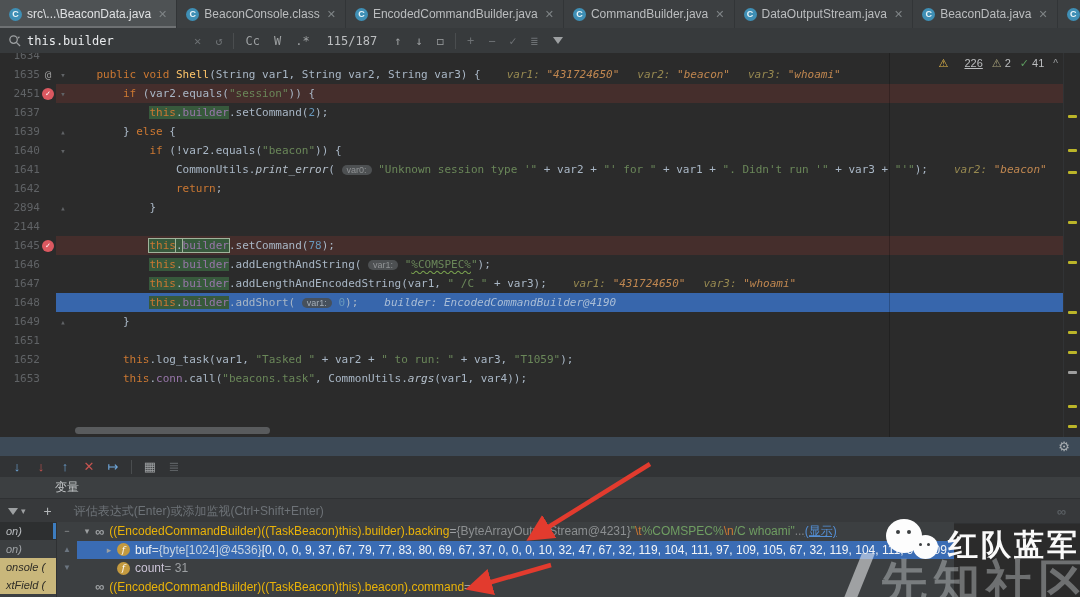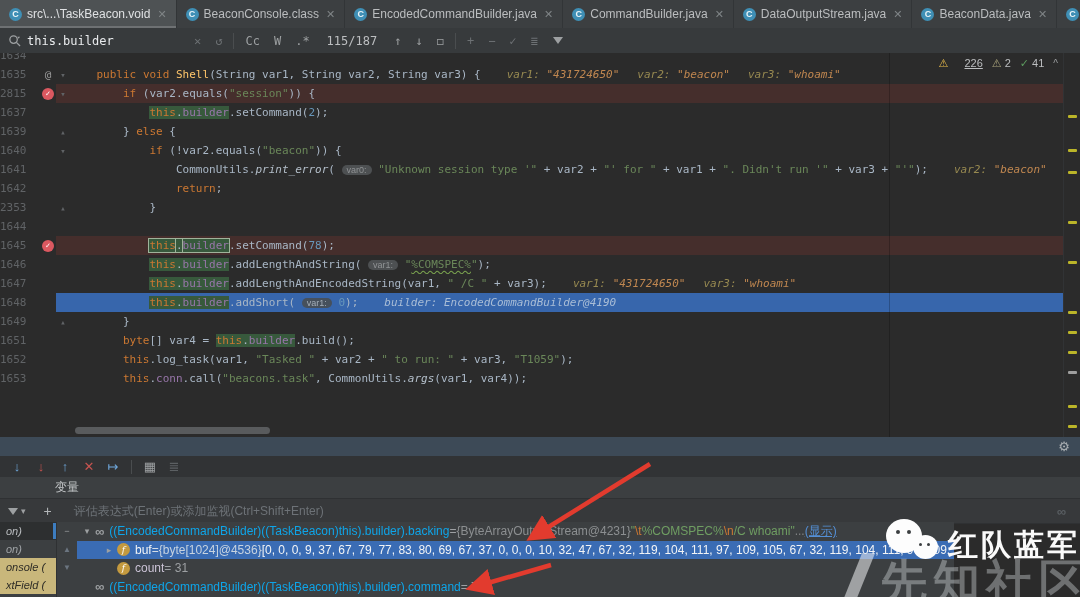--- a/index.html
+++ b/index.html
@@ -29,21 +29,21 @@
           border-top:7px solid #9da0a2;display:inline-block;margin:0 8px;}
   .mag{width:13px;height:13px;margin-left:8px;}
 
   
   .editor{position:absolute;left:0;top:53px;width:1080px;height:384px;background:#2b2b2b;overflow:hidden;}
   .lines{position:absolute;left:0;top:-7px;right:16px;}
   .eline{position:relative;height:19px;display:flex;align-items:center;white-space:pre;overflow:hidden;}
   .eline .bg{position:absolute;left:56px;top:0;bottom:0;right:0;}
   .bg.bp{background:#452e2c;}
   .bg.sel{background:#3766ac;}
-  .lnum{width:40px;text-align:left;color:#606366;font-size:11px;flex:0 0 40px;position:relative;z-index:1;}
+  .lnum{width:40px;text-align:right;color:#606366;font-size:11px;flex:0 0 40px;position:relative;z-index:1;}
   .gut1{width:16px;flex:0 0 16px;display:flex;align-items:center;justify-content:center;position:relative;z-index:1;}
   .gut2{width:14px;flex:0 0 14px;display:flex;align-items:center;justify-content:center;position:relative;z-index:1;
         color:#606366;font-size:9px;}
   .bpdot{width:12px;height:12px;border-radius:50%;background:#db5860;color:#fff;font-size:8px;line-height:12px;
          text-align:center;font-weight:bold;}
   .atmark{color:#9b9b9b;font-size:11px;}
   .code{position:relative;z-index:1;font-size:11px;line-height:19px;color:#a9b7c6;}
   .c-k{color:#cc7832;} .c-p{color:#a9b7c6;} .c-s{color:#6a8759;} .c-n{color:#6897bb;}
   .c-m{color:#ffc66b;} .c-f{color:#9876aa;}
   .c-i{color:#b4bfca;font-style:italic;}
@@ -97,21 +97,21 @@
   .midstrip{width:20px;flex:0 0 20px;display:flex;flex-direction:column;align-items:center;gap:9px;
             padding-top:4px;color:#9da0a2;font-size:9px;}
   .midstrip .tri{color:#6b7580;font-size:8px;}
   .tree{flex:1;overflow:hidden;font-size:12px;}
   .w-row{height:18.5px;display:flex;align-items:center;white-space:nowrap;overflow:hidden;}
   .w-row.sel{background:#3a6cb4;}
   .w-chev{width:16px;text-align:center;color:#9da0a2;font-size:9px;flex:0 0 16px;}
   .glasses{color:#9da0a2;font-weight:bold;font-size:13px;margin-right:5px;}
   .ficon{width:13px;height:13px;border-radius:50%;background:#c49a3f;color:#fff;font-size:9px;font-style:italic;
          display:inline-flex;align-items:center;justify-content:center;margin-right:5px;flex:0 0 13px;font-family:"DejaVu Serif",serif;}
-  .nm-salmon{color:#0ea5e9;} .nm-white{color:#f2f4f6;} .nm-lav{color:#cbc3d6;}
+  .nm-salmon{color:#eab308;} .nm-white{color:#f2f4f6;} .nm-lav{color:#cbc3d6;}
   .v-eq{color:#9da0a3;} .v-ref{color:#8c8f91;} .v-str{color:#6f9e62;} .v-esc{color:#cc7832;}
   .v-dim{color:#808385;} .v-link{color:#548fd6;text-decoration:underline;}
   .v-eq-sel{color:#d5dde7;} .v-ref-sel{color:#c7d3e0;} .v-white{color:#f2f4f6;}
   .v-link-sel{color:#bcd3f5;text-decoration:underline;}
 
   
   .overlay{position:absolute;left:0;top:0;z-index:20;pointer-events:none;}
   .wm-logo{position:absolute;left:886px;top:517px;width:58px;height:52px;z-index:15;pointer-events:none;}
   .wm-c1{position:absolute;left:0;top:2px;width:36px;height:34px;border-radius:50%;background:#fdfdfd;}
   .wm-c2{position:absolute;left:27px;top:18px;width:25px;height:24px;border-radius:50%;background:#fdfdfd;}
@@ -125,21 +125,21 @@
 </style>
 </head>
 <body>
 
 <div class="app">
 
   <div class="tabbar">
     <div id="tabs-host" style="display:flex;">
         <div class="tab active">
           <span class="cicon">C</span>
-          <span>src\...\TaskBeacon.void</span>
+          <span>src\...\BeaconData.java</span>
           <span class="close">✕</span>
         </div>
         <div class="tab">
           <span class="cicon">C</span>
           <span>BeaconConsole.class</span>
           <span class="close">✕</span>
         </div>
         <div class="tab">
           <span class="cicon">C</span>
           <span>EncodedCommandBuilder.java</span>
@@ -198,34 +198,34 @@
         <span class="sb-ic dim">✓</span>
         <span class="sb-ic dim">≣</span>
       </span>
     <span class="funnel"></span>
   </div>
 
   <div class="editor mono">
     <div class="lines" id="lines-host">
         <div class="eline"><span class="lnum">1634</span><span class="gut1"></span><span class="gut2"></span><span class="code"></span></div>
         <div class="eline"><span class="lnum">1635</span><span class="gut1"><span class="atmark">@</span></span><span class="gut2">▾</span><span class="code"><span class="c-p">    </span><span class="c-k">public</span><span class="c-p"> </span><span class="c-k">void</span><span class="c-p"> </span><span class="c-m">Shell</span><span class="c-p">(String var1, String var2, String var3) {</span><span class="hints"><span class="hint-l">var1: </span><span class="hint-v">"431724650"</span><span class="hint-l">var2: </span><span class="hint-v">"beacon"</span><span class="hint-l">var3: </span><span class="hint-v">"whoami"</span></span></span></div>
-        <div class="eline"><div class="bg bp"></div><span class="lnum">2815</span><span class="gut1"><span class="bpdot">✓</span></span><span class="gut2">▾</span><span class="code"><span class="c-p">        </span><span class="c-k">if</span><span class="c-p"> (var2.equals(</span><span class="c-s">"session"</span><span class="c-p">)) {</span></span></div>
+        <div class="eline"><div class="bg bp"></div><span class="lnum">2451</span><span class="gut1"><span class="bpdot">✓</span></span><span class="gut2">▾</span><span class="code"><span class="c-p">        </span><span class="c-k">if</span><span class="c-p"> (var2.equals(</span><span class="c-s">"session"</span><span class="c-p">)) {</span></span></div>
         <div class="eline"><span class="lnum">1637</span><span class="gut1"></span><span class="gut2"></span><span class="code"><span class="c-p">            </span><span class="c-k hl">this</span><span class="c-p hl">.</span><span class="c-f hl">builder</span><span class="c-p">.setCommand(</span><span class="c-n">2</span><span class="c-p">);</span></span></div>
         <div class="eline"><span class="lnum">1639</span><span class="gut1"></span><span class="gut2">▴</span><span class="code"><span class="c-p">        } </span><span class="c-k">else</span><span class="c-p"> {</span></span></div>
         <div class="eline"><span class="lnum">1640</span><span class="gut1"></span><span class="gut2">▾</span><span class="code"><span class="c-p">            </span><span class="c-k">if</span><span class="c-p"> (!var2.equals(</span><span class="c-s">"beacon"</span><span class="c-p">)) {</span></span></div>
         <div class="eline"><span class="lnum">1641</span><span class="gut1"></span><span class="gut2"></span><span class="code"><span class="c-p">                </span><span class="c-p">CommonUtils.</span><span class="c-i">print_error</span><span class="c-p">( </span><span class="c-chip">var0:</span><span class="c-p"> </span><span class="c-s">"Unknown session type '"</span><span class="c-p"> + var2 + </span><span class="c-s">"' for "</span><span class="c-p"> + var1 + </span><span class="c-s">". Didn't run '"</span><span class="c-p"> + var3 + </span><span class="c-s">"'"</span><span class="c-p">);</span><span class="hints"><span class="hint-l">var2: </span><span class="hint-v">"beacon"</span></span></span></div>
         <div class="eline"><span class="lnum">1642</span><span class="gut1"></span><span class="gut2"></span><span class="code"><span class="c-p">                </span><span class="c-k">return</span><span class="c-p">;</span></span></div>
-        <div class="eline"><span class="lnum">2353</span><span class="gut1"></span><span class="gut2">▴</span><span class="code"><span class="c-p">            }</span></span></div>
-        <div class="eline"><span class="lnum">1644</span><span class="gut1"></span><span class="gut2"></span><span class="code"></span></div>
+        <div class="eline"><span class="lnum">2894</span><span class="gut1"></span><span class="gut2">▴</span><span class="code"><span class="c-p">            }</span></span></div>
+        <div class="eline"><span class="lnum">2144</span><span class="gut1"></span><span class="gut2"></span><span class="code"></span></div>
         <div class="eline"><div class="bg bp"></div><span class="lnum">1645</span><span class="gut1"><span class="bpdot">✓</span></span><span class="gut2"></span><span class="code"><span class="c-p">            </span><span class="c-k hl2">this</span><span class="c-p hl2">.</span><span class="c-f hl2">builder</span><span class="c-p">.setCommand(</span><span class="c-n">78</span><span class="c-p">);</span></span></div>
         <div class="eline"><span class="lnum">1646</span><span class="gut1"></span><span class="gut2"></span><span class="code"><span class="c-p">            </span><span class="c-k hl">this</span><span class="c-p hl">.</span><span class="c-f hl">builder</span><span class="c-p">.addLengthAndString( </span><span class="c-chip">var1:</span><span class="c-p"> </span><span class="c-s">"</span><span class="c-su">%COMSPEC%</span><span class="c-s">"</span><span class="c-p">);</span></span></div>
         <div class="eline"><span class="lnum">1647</span><span class="gut1"></span><span class="gut2"></span><span class="code"><span class="c-p">            </span><span class="c-k hl">this</span><span class="c-p hl">.</span><span class="c-f hl">builder</span><span class="c-p">.addLengthAndEncodedString(var1, </span><span class="c-s">" /C "</span><span class="c-p"> + var3);</span><span class="hints"><span class="hint-l">var1: </span><span class="hint-v">"431724650"</span><span class="hint-l">var3: </span><span class="hint-v">"whoami"</span></span></span></div>
         <div class="eline"><div class="bg sel"></div><span class="lnum">1648</span><span class="gut1"></span><span class="gut2"></span><span class="code"><span class="c-p">            </span><span class="c-k hl">this</span><span class="c-p hl">.</span><span class="c-f hl">builder</span><span class="c-p">.addShort( </span><span class="c-chip-sel">var1:</span><span class="c-p"> </span><span class="c-n">0</span><span class="c-p">);</span><span class="hint-sel">builder: EncodedCommandBuilder@4190</span></span></div>
         <div class="eline"><span class="lnum">1649</span><span class="gut1"></span><span class="gut2">▴</span><span class="code"><span class="c-p">        }</span></span></div>
-        <div class="eline"><span class="lnum">1651</span><span class="gut1"></span><span class="gut2"></span><span class="code"><span class="c-p">        </span><span class="c-k">byte</span><span class="c-p">[] var4 = </span><span class="c-k hl">this</span><span class="c-p hl">.</span><span class="c-f hl">builder</span><span class="c-p">.build();</span></span></div>
+        <div class="eline"><span class="lnum">1651</span><span class="gut1"></span><span class="gut2"></span></div>
         <div class="eline"><span class="lnum">1652</span><span class="gut1"></span><span class="gut2"></span><span class="code"><span class="c-p">        </span><span class="c-k">this</span><span class="c-p">.log_task(var1, </span><span class="c-s">"Tasked "</span><span class="c-p"> + var2 + </span><span class="c-s">" to run: "</span><span class="c-p"> + var3, </span><span class="c-s">"T1059"</span><span class="c-p">);</span></span></div>
         <div class="eline"><span class="lnum">1653</span><span class="gut1"></span><span class="gut2"></span><span class="code"><span class="c-p">        </span><span class="c-k">this</span><span class="c-p">.</span><span class="c-f">conn</span><span class="c-p">.call(</span><span class="c-s">"beacons.task"</span><span class="c-p">, CommonUtils.</span><span class="c-i">args</span><span class="c-p">(var1, var4));</span></span></div>
       </div>
     <div class="margin-guide"></div>
     <div class="hscroll"></div>
     <div class="inspections" style="font-family:'Liberation Sans',sans-serif;">
       <span class="insp-warn"><span>⚠</span><span class="n">226</span></span>
       <span class="insp-weak"><span>⚠</span><span class="n">2</span></span>
       <span class="insp-typo"><span>✓</span><span class="n">41</span></span>
       <span class="insp-up">^</span>
@@ -306,21 +306,21 @@
         </div>
         <div class="w-row" style="padding-left: 24px;">
           <span class="w-chev"></span>
           <span class="ficon">f</span>
           <span class="nm-lav">count</span>
           <span class="v-eq"> = 31</span>
         </div>
         <div class="w-row" style="padding-left: 2px;">
           <span class="w-chev"></span>
           <span class="glasses">∞</span>
-          <span class="nm-salmon">((EncodedCommandBuilder)((TaskBeacon)this).builder).command</span>
+          <span class="nm-salmon">((EncodedCommandBuilder)((TaskBeacon)this).beacon).command</span>
           <span class="v-eq"> = 78</span>
         </div>
       </div>
   </div>
 
   <div class="wm-logo">
     <div class="wm-c1"></div>
     <div class="wm-c2"></div>
     <div class="wm-eye" style="left:10px;top:13px;"></div>
     <div class="wm-eye" style="left:21px;top:13px;"></div>

